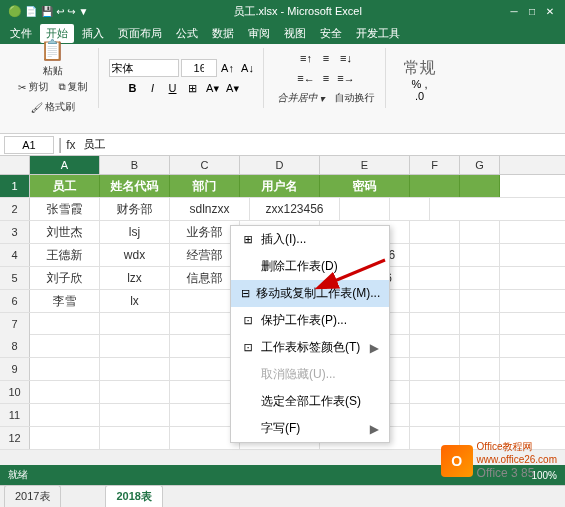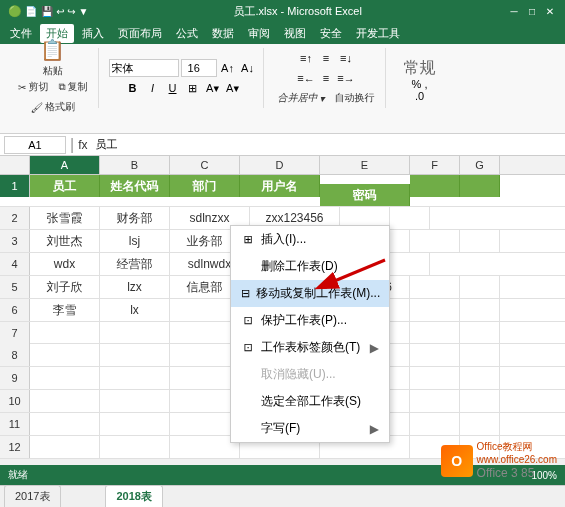--- a/index.html
+++ b/index.html
@@ -75,39 +75,39 @@
       font-size: 10px; color: #333;
       display: flex; align-items: center; gap: 2px;
       border-radius: 2px;
     }
     .ribbon-row { display: flex; gap: 2px; }
     .font-row { display: flex; gap: 2px; align-items: center; }
     .font-select {
       width: 70px; height: 18px; font-size: 11px; border: 1px solid #ccc;
       background: white; padding: 0 2px;
     }
-    .size-select { width: 36px; height: 18px; font-size: 11px; border: 1px solid #ccc; padding: 0 6px; }
+    .size-select { width: 36px; height: 18px; font-size: 11px; border: 1px solid #ccc; padding: 0 12px; }
     .format-btn {
       width: 18px; height: 18px; font-size: 11px; border: 1px solid transparent;
       background: none; cursor: pointer; display: flex; align-items: center; justify-content: center;
       border-radius: 2px;
     }
 
     
     .formula-bar {
       height: 22px;
       background: white;
       border-bottom: 1px solid #ccc;
       display: flex;
       align-items: center;
       padding: 0 4px;
       gap: 4px;
     }
     .cell-ref {
-      width: 62px; height: 18px; border: 1px solid #ccc;
+      width: 50px; height: 18px; border: 1px solid #ccc;
       font-size: 11px; padding: 0 4px; text-align: center;
     }
     .formula-divider { color: #999; font-size: 16px; }
     .formula-input { flex: 1; height: 18px; border: none; font-size: 11px; outline: none; padding: 0 4px; }
 
     
     .spreadsheet { background: white; }
     .col-headers {
       display: flex;
       background: #f2f2f2;
@@ -341,21 +341,21 @@
     <div class="col-header" style="width:50px;">F</div>
     <div class="col-header" style="width:40px;">G</div>
   </div>
 
   <div class="sheet-row">
     <div class="row-num selected">1</div>
     <div class="cell header-cell" style="width:70px;">员工</div>
     <div class="cell header-cell" style="width:70px;">姓名代码</div>
     <div class="cell header-cell" style="width:70px;">部门</div>
     <div class="cell header-cell" style="width:80px;">用户名</div>
-    <div class="cell header-cell" style="width:90px;margin-top:9px;">密码</div>
+    <div class="cell header-cell" style="width:90px;">密码</div>
     <div class="cell header-cell" style="width:50px;"></div>
     <div class="cell header-cell" style="width:40px;"></div>
   </div>
 
   <div class="sheet-row">
     <div class="row-num">2</div>
     <div class="cell" style="width:70px;">张雪霞</div>
     <div class="cell" style="width:70px;">财务部</div>
     <div class="cell" style="width:80px;">sdlnzxx</div>
     <div class="cell" style="width:90px;">zxx123456</div>
@@ -367,20 +367,21 @@
     <div class="cell" style="width:70px;">刘世杰</div>
     <div class="cell" style="width:70px;">lsj</div>
     <div class="cell" style="width:70px;">业务部</div>
     <div class="cell" style="width:80px;">sdlnlsj</div>
     <div class="cell" style="width:90px;">lsj123456</div>
     <div class="cell" style="width:50px;"></div>
     <div class="cell" style="width:40px;"></div>
   </div>
   <div class="sheet-row">
     <div class="row-num">4</div>
+    <div class="cell" style="width:70px;">王德新</div>
     <div class="cell" style="width:70px;">wdx</div>
     <div class="cell" style="width:70px;">经营部</div>
     <div class="cell" style="width:80px;">sdlnwdx</div>
     <div class="cell" style="width:90px;">wdx123456</div>
     <div class="cell" style="width:50px;"></div>
     <div class="cell" style="width:40px;"></div>
   </div>
   <div class="sheet-row">
     <div class="row-num">5</div>
     <div class="cell" style="width:70px;">刘子欣</div>

